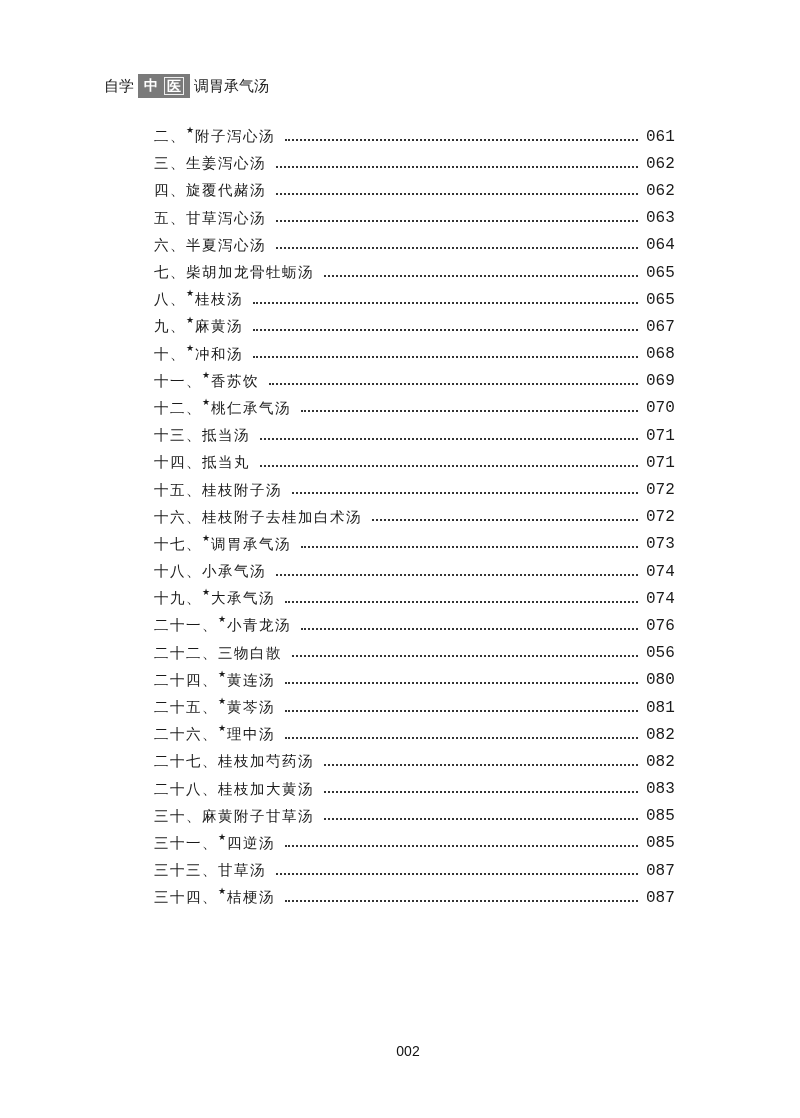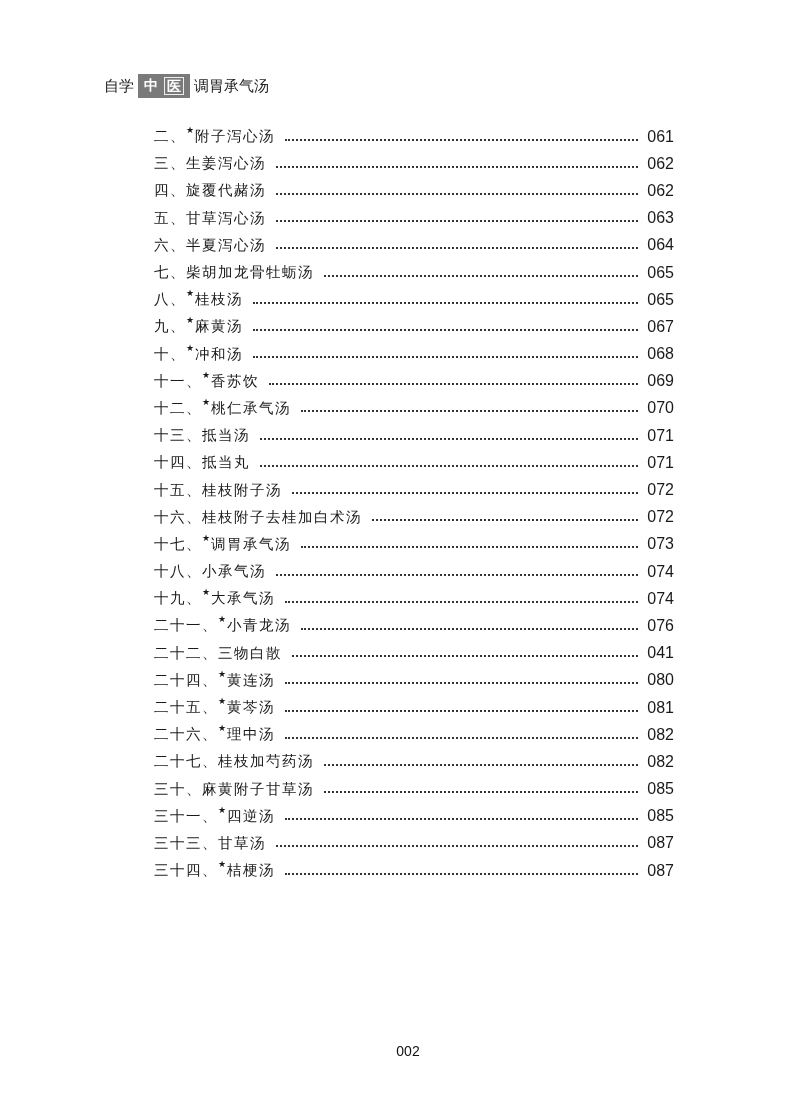--- a/index.html
+++ b/index.html
@@ -6,21 +6,21 @@
   body { width:800px; height:1118px; position:relative; overflow:hidden; color:#1a1a1a; }
   .header { position:absolute; left:104px; top:74px; height:24px; display:flex; align-items:center; font-family:"DejaVu Sans", sans-serif; font-size:15px; color:#222; }
   .badge { display:inline-flex; align-items:center; gap:6px; background:#7a7a7a; padding:2px 6px; margin:0 4px; height:20px; }
   .badge span { color:#fff; font-weight:bold; font-size:14px; }
   .badge .box { border:1px solid #eee; padding:0 2px; line-height:16px; }
   .toc { position:absolute; left:154px; top:123px; width:520px; }
   .row { height:27.2px; display:flex; align-items:center; font-family:"DejaVu Serif", serif; font-size:14.5px; letter-spacing:1.5px; }
   .row .title { white-space:nowrap; display:flex; align-items:flex-start; }
   .row .star { font-size:9px; position:relative; top:-2px; margin-right:1px; letter-spacing:0; }
   .row .leader { flex:1; margin:0 8px 0 10px; border-bottom:2px dotted #333; height:0; position:relative; top:3px; }
-  .row .page { font-family:Liberation Sans, sans-serif; font-size:16px; letter-spacing:0; width:28px; text-align:right; }
+  .row .page { font-family:Liberation Mono, monospace; font-size:16px; letter-spacing:0; width:28px; text-align:right; }
   .footer { position:absolute; left:0; width:800px; top:1043px; text-align:center; font-family:"Liberation Sans", sans-serif; font-size:14px; color:#111;margin-left:8px; }
 </style>
 </head>
 <body>
 
 <div class="header">
   <span>自学</span>
   <span class="badge">
     <span>中</span>
     <span class="box">医</span>
@@ -189,21 +189,21 @@
       </span>
       <span class="leader"></span>
       <span class="page">076</span>
     </div>
     <div class="row">
       <span class="title">
         <span>二十二、</span>
         <span>三物白散</span>
       </span>
       <span class="leader"></span>
-      <span class="page">041</span>
+      <span class="page">056</span>
     </div>
     <div class="row">
       <span class="title">
         <span>二十四、</span>
         <span class="star">★</span>
         <span>黄连汤</span>
       </span>
       <span class="leader"></span>
       <span class="page">080</span>
     </div>
@@ -228,20 +228,28 @@
     <div class="row">
       <span class="title">
         <span>二十七、</span>
         <span>桂枝加芍药汤</span>
       </span>
       <span class="leader"></span>
       <span class="page">082</span>
     </div>
     <div class="row">
       <span class="title">
+        <span>二十八、</span>
+        <span>桂枝加大黄汤</span>
+      </span>
+      <span class="leader"></span>
+      <span class="page">083</span>
+    </div>
+    <div class="row">
+      <span class="title">
         <span>三十、</span>
         <span>麻黄附子甘草汤</span>
       </span>
       <span class="leader"></span>
       <span class="page">085</span>
     </div>
     <div class="row">
       <span class="title">
         <span>三十一、</span>
         <span class="star">★</span>

